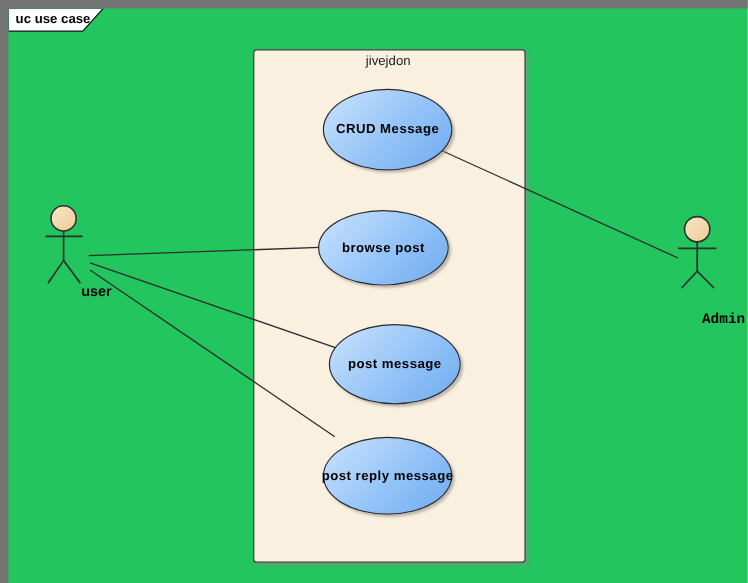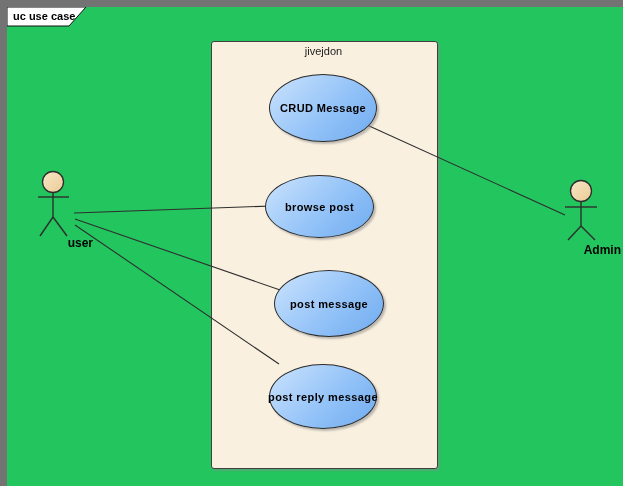--- a/index.html
+++ b/index.html
@@ -41,21 +41,21 @@
   #uc-crud{left:262px;top:67px;width:106px;height:66px;}
   #uc-browse{left:258px;top:168px;width:107px;height:61px;}
   #uc-post{left:267px;top:263px;width:108px;height:65px;}
   #uc-reply{left:262px;top:357px;width:106px;height:63px;text-align:center;}
   
   .actor-label{
     position:absolute;z-index:4;width:80px;text-align:right;
     font-size:12px;font-weight:bold;color:#000;
   }
   #user-label{left:6px;top:229px;}
-  #admin-label{left:534px;top:236px;}
+  #admin-label{left:534px;top:252px;font-family:Liberation Mono, monospace;}
 </style>
 </head>
 <body>
 
 <div id="canvas">
 
   <svg id="vector-layer" viewBox="0 0 621 484" xmlns="http://www.w3.org/2000/svg">
     <defs>
       <linearGradient id="headGrad" x1="0" y1="0" x2="1" y2="1">
         <stop offset="0" stop-color="#f8e7c8"></stop>

